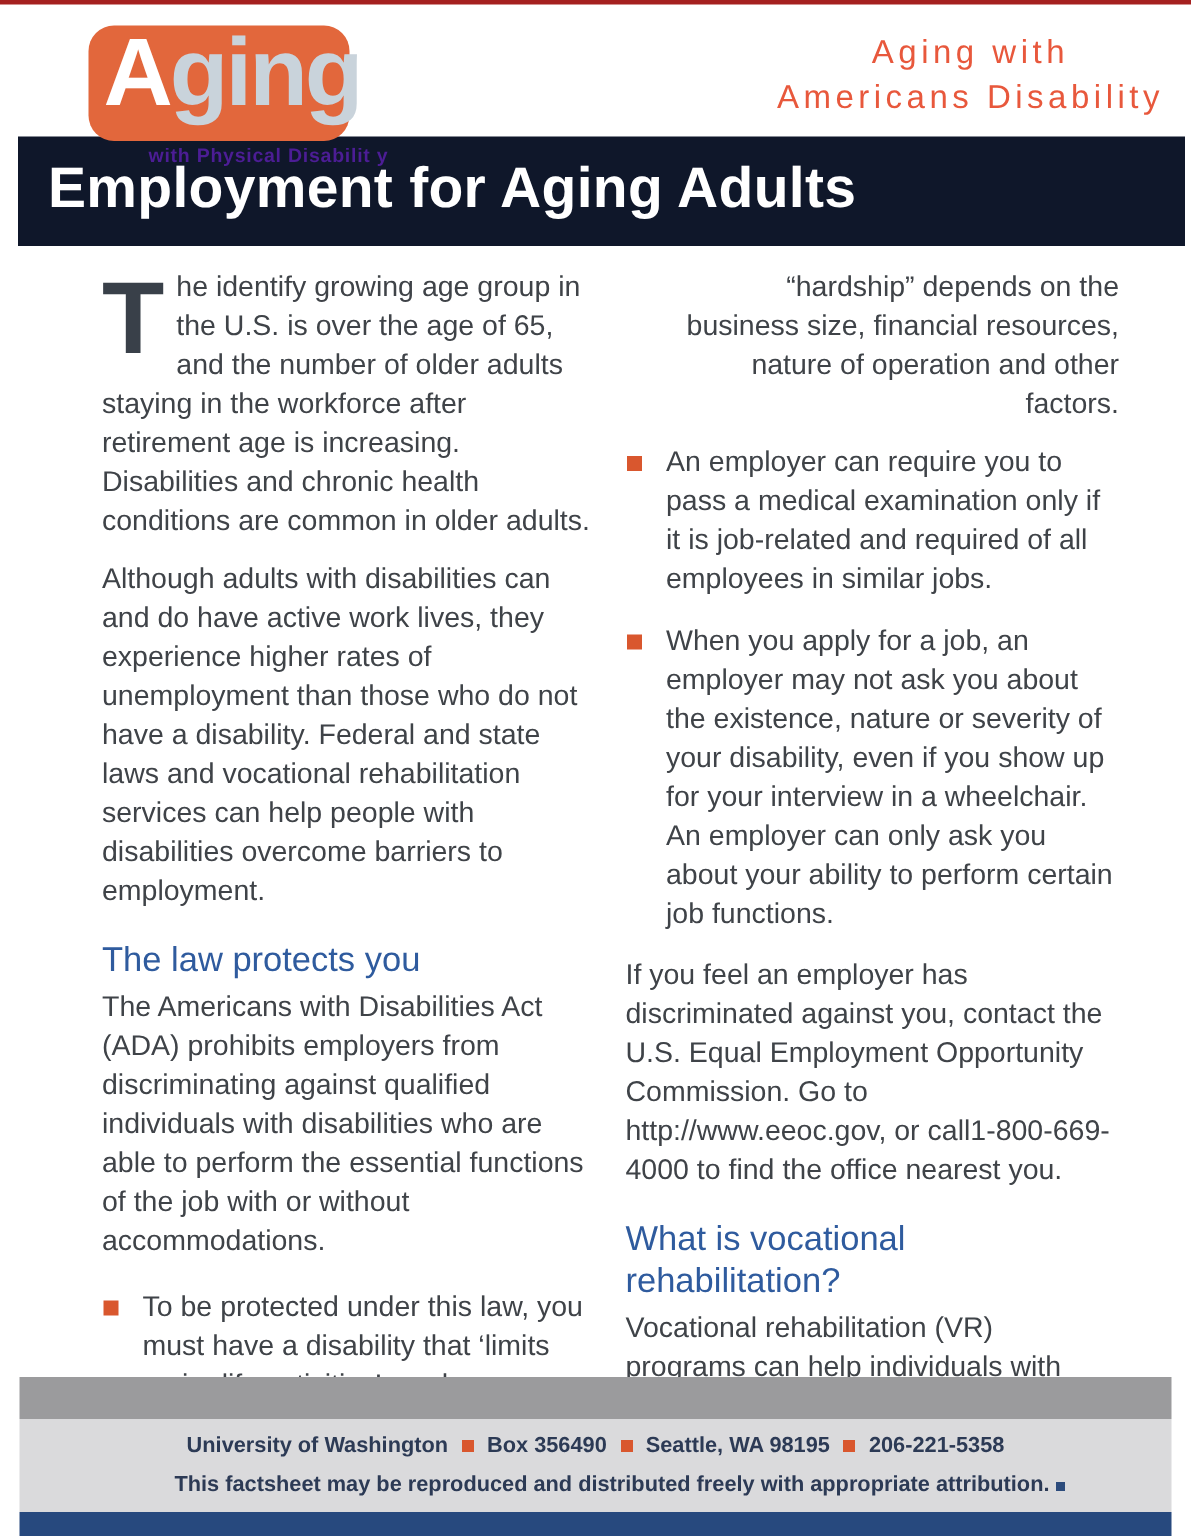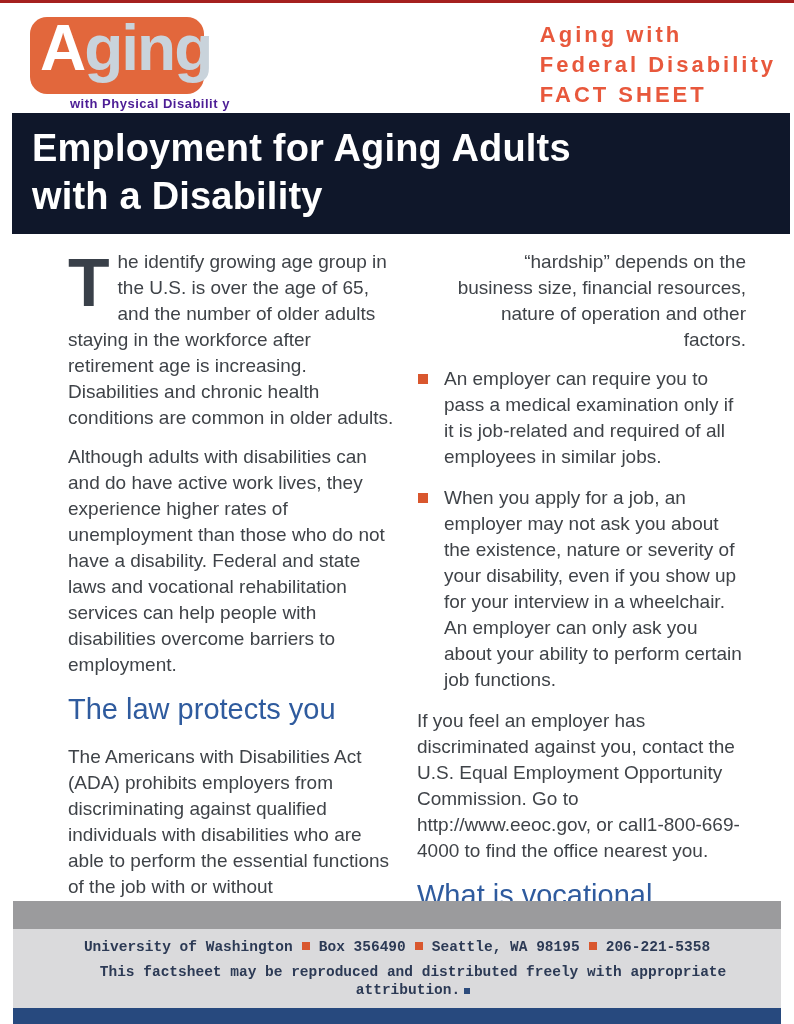--- a/index.html
+++ b/index.html
@@ -5,41 +5,41 @@
   * { margin:0; padding:0; box-sizing:border-box; }
   html,body { background:#fff; }
   body { font-family:"Liberation Sans", sans-serif; }
   .page {
     position:relative; width:794px; height:1024px; margin:0 auto;
     background:#fff; overflow:hidden;
   }
   .top-rule { position:absolute; top:0; left:0; right:0; height:3px; background:#A5201F; }
 
   
-  .header { position:relative; height:113px; }
+  .header { position:relative; height:91px;margin-left:29px; }
   .logo { position:absolute; left:30px; top:12px; width:230px; height:100px; }
   .logo-box {
     position:absolute; left:0; top:5px; width:174px; height:77px;
     background:#E2673C; border-radius:17px;
   }
   .logo-word {
     position:absolute; left:10px; top:-4px;
     font-size:64px; font-weight:bold; letter-spacing:-2px; line-height:80px;
     white-space:nowrap;
   }
   .logo-word .initial { color:#FFFFFF; }
   .logo-word .rest { color:#C9D3DB; }
   .logo-tagline {
     position:absolute; left:40px; top:84px;
     color:#4c1d95; font-weight:bold; font-size:13px; letter-spacing:0.5px;
     white-space:nowrap;
   }
   .masthead {
-    position:absolute; right:18px; top:20px; text-align:left;
-    color:#E8583C; font-weight:bold; font-size:22px; line-height:30px;
+    position:absolute; right:18px; top:20px; text-align:center;
+    color:#E8583C; font-weight:normal; font-size:22px; line-height:30px;
     letter-spacing:3px;
   }
 
   
   .title-band {
     margin:0 4px 0 12px; background:#0f172a;
     padding:11px 10px 14px 20px;
   }
   .title-band .title-line {
     color:#FFFFFF; font-weight:bold; font-size:38px; line-height:48px;
@@ -51,40 +51,40 @@
     display:flex; gap:20px; padding:15px 48px 0 68px;
     color:#3F4348; font-size:19px; line-height:26px;
   }
   .col { flex:1; min-width:0; }
   .content p { margin-bottom:13px; }
   .dropcap {
     float:left; font-weight:bold; color:#394049;
     font-size:68px; line-height:56px; margin:5px 8px 0 0;
   }
   h2.section-heading {
-    color:#2F5B9E; font-weight:normal; font-size:29px; line-height:28px;
-    margin:17px 0 21px 0;
+    color:#2F5B9E; font-weight:normal; font-size:23px; line-height:28px;
+    margin:17px 0 6px 0;
   }
   ul.fact-list { list-style:none; margin:18px 0 0 0; }
   ul.fact-list li {
     position:relative; padding-left:27px; margin-bottom:15px;
   }
   ul.fact-list li::before {
     content:""; position:absolute; left:1px; top:8px;
     width:10px; height:10px; background:#D9572E;
   }
   .hang-cont { padding-left:27px;text-align:right; }
   .col-right ul.fact-list { margin-top:0; }
 
   
   .footer { position:absolute; left:13px; right:13px; bottom:0; }
   .band-gray-dark { height:28px; background:#9B9B9D; }
   .band-gray-light {
     background:#DADADC; padding:10px 0 9px 0; text-align:center;
-    color:#2C3A55; font-weight:bold; font-size:14.5px; line-height:17.5px;font-family:Liberation Mono, monospace;
+    color:#2C3A55; font-weight:bold; font-size:14.5px; line-height:17.5px;
   }
   .sep-square {
     display:inline-block; width:8px; height:8px; background:#D9572E;
     margin:0 9px 1px 9px; vertical-align:middle;
   }
   .attribution-line { margin-top:8px;padding-left:32px; }
   .end-square {
     display:inline-block; width:6px; height:6px; background:#2C4B7C;
     margin-left:4px; vertical-align:baseline;
   }
@@ -97,28 +97,26 @@
   <div class="top-rule"></div>
 
   <div class="header">
     <div class="logo">
       <div class="logo-box"></div>
       <div class="logo-word"><span class="initial">A</span><span class="rest">ging</span></div>
       <div class="logo-tagline">with Physical Disabilit y</div>
     </div>
     <div class="masthead">
       <div>Aging with</div>
-      <div>Federal Disability</div>
-      <div>FACT SHEET</div>
+      <div>Americans Disability</div>
     </div>
   </div>
 
   <div class="title-band">
     <div class="title-line">Employment for Aging Adults</div>
-    <div class="title-line">with a Disability</div>
   </div>
 
   <div class="content">
     <div class="col col-left">
       <p><span class="dropcap">T</span><span>he identify growing age group in the U.S. is over the age of 65, and the number of older adults staying in the workforce after retirement age is increasing. Disabilities and chronic health conditions are common in older adults.</span></p>
       <p>Although adults with disabilities can and do have active work lives, they experience higher rates of unemployment than those who do not have a disability. Federal and state laws and vocational rehabilitation services can help people with disabilities overcome barriers to employment.</p>
 
       <h2 class="section-heading">The law protects you</h2>
       <p>The Americans with Disabilities Act (ADA) prohibits employers from discriminating against qualified individuals with disabilities who are able to perform the essential functions of the job with or without accommodations.</p>
 

